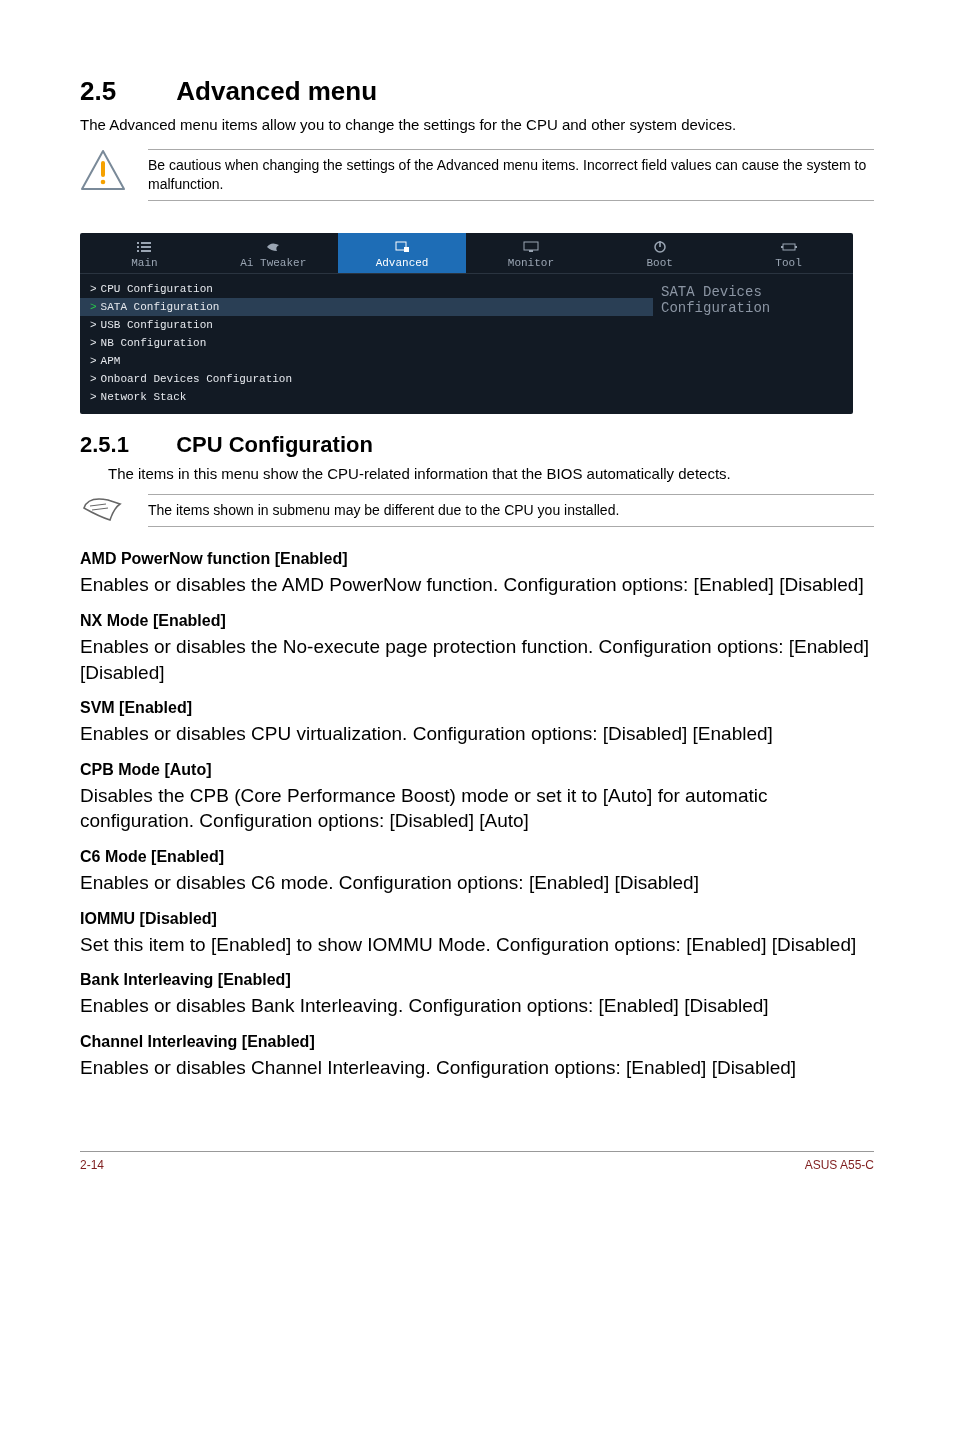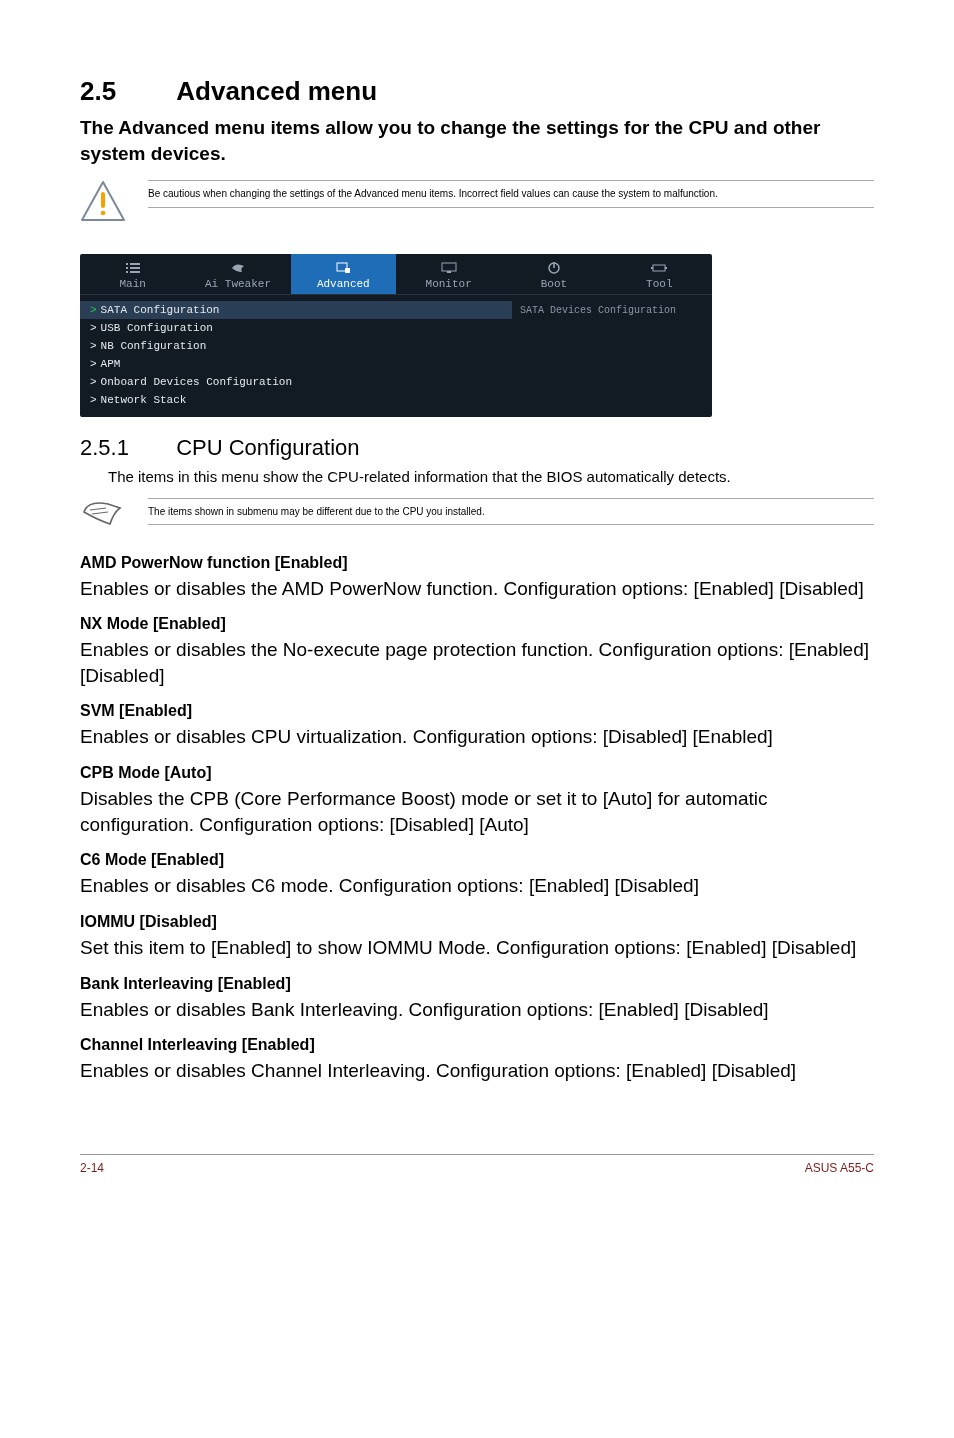--- a/index.html
+++ b/index.html
@@ -1,35 +1,35 @@
 <!DOCTYPE html>
 <html><head>
 <meta charset="utf-8">
 <style>
   * { margin: 0; padding: 0; box-sizing: border-box; }
   body { font-family: Arial, Helvetica, sans-serif; background: #fff; color: #000; width: 954px; margin: 0 auto; padding: 60px 80px 30px 80px; }
   h1 { font-size: 26px; font-weight: bold; margin-bottom: 8px; }
   h1 .num { display: inline-block; width: 90px; margin-top: 16px; }
-  .intro { font-size: 19px; line-height: 1.35; margin-bottom: 14px; font-weight: bold; }
+  .intro { font-size: 15px; line-height: 1.35; margin-bottom: 14px; }
   .callout { display: flex; align-items: flex-start; gap: 22px; margin: 10px 0 14px 0; }
   .callout .icon { flex: 0 0 46px; height: 42px; }
-  .callout .text { flex: 1; font-size: 10px; line-height: 1.35; border-top: 1px solid #aaa; border-bottom: 1px solid #aaa; padding: 6px 0; }
-  .bios { background: #121a24; border-radius: 2px; padding: 0 0 4px 0; margin-bottom: 18px; font-family: 'Courier New', monospace; font-size: 11px; color: #cfd3d8; width: 632px; margin-top: 32px; }
+  .callout .text { flex: 1; font-size: 14px; line-height: 1.35; border-top: 1px solid #aaa; border-bottom: 1px solid #aaa; padding: 6px 0; }
+  .bios { background: #121a24; border-radius: 2px; padding: 0 0 4px 0; margin-bottom: 18px; font-family: 'Courier New', monospace; font-size: 11px; color: #cfd3d8; width: 773px; margin-top: 32px; }
   .tabs { display: flex; border-bottom: 1px solid #2a3440; }
   .tab { flex: 1; text-align: center; padding: 6px 0 4px 0; color: #9aa5b3; }
   .tab .ticon { height: 16px; display:flex; align-items:center; justify-content:center; margin-bottom:2px; }
   .tab.active { background: #1e6db6; color: #fff; }
   .bios-body { display: flex; }
   .bios-left { flex: 1; padding: 6px 0 4px 0; }
-  .bios-right { width: 200px; padding: 10px 8px 0 8px; color: #8b95a3; font-size: 10px; }
+  .bios-right { width: 200px; padding: 10px 8px 0 8px; color: #8b95a3; font-size: 14px; }
   .menurow { padding: 3px 8px 3px 10px; color: #e6e9ee; }
   .menurow .chev { color: #e6e9ee; margin-right: 4px; }
   .menurow.sel { background: #2a3f55; }
   .menurow.sel .chev { color: #27c84a; }
-  h2 { font-size: 22px; font-weight: normal; margin: 14px 0 6px 0; }
+  h2 { font-size: 22px; font-weight: bold; margin: 14px 0 6px 0; }
   h2 .num { display: inline-block; width: 90px; }
   .sub { font-size: 15px; line-height: 1.35; margin-bottom: 8px; margin-left: 28px; }
   h3 { font-size: 16px; font-weight: bold; margin: 14px 0 4px 0; }
   .p { font-size: 19px; line-height: 1.35; }
   .footer { display: flex; justify-content: space-between; font-size: 12px; color: #7f1d1d; margin-top: 70px; border-top: 1px solid #999; padding-top: 6px; }
 </style>
 </head>
 <body>
 
 <h1>
@@ -105,20 +105,21 @@
             <rect x="2" y="3" width="12" height="6" fill="none" stroke="#9aa5b3" stroke-width="1"></rect>
             <rect x="0" y="5" width="2" height="2" fill="#9aa5b3"></rect>
             <rect x="14" y="5" width="2" height="2" fill="#9aa5b3"></rect>
           </svg>
         </div>
       <div>Tool</div>
     </div>
   </div>
   <div class="bios-body">
     <div class="bios-left">
+      <div class="menurow"><span class="chev">&gt;</span><span>CPU Configuration</span></div>
       <div class="menurow sel"><span class="chev">&gt;</span><span>SATA Configuration</span></div>
       <div class="menurow"><span class="chev">&gt;</span><span>USB Configuration</span></div>
       <div class="menurow"><span class="chev">&gt;</span><span>NB Configuration</span></div>
       <div class="menurow"><span class="chev">&gt;</span><span>APM</span></div>
       <div class="menurow"><span class="chev">&gt;</span><span>Onboard Devices Configuration</span></div>
       <div class="menurow"><span class="chev">&gt;</span><span>Network Stack</span></div>
     </div>
     <div class="bios-right">
       <div>SATA Devices Configuration</div>
     </div>

